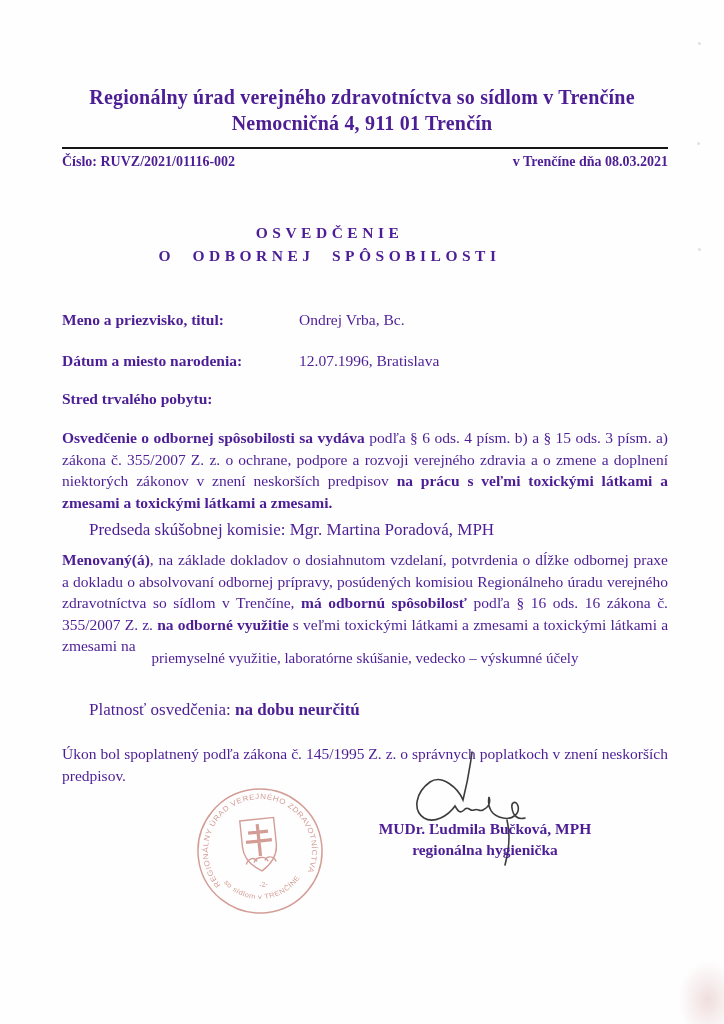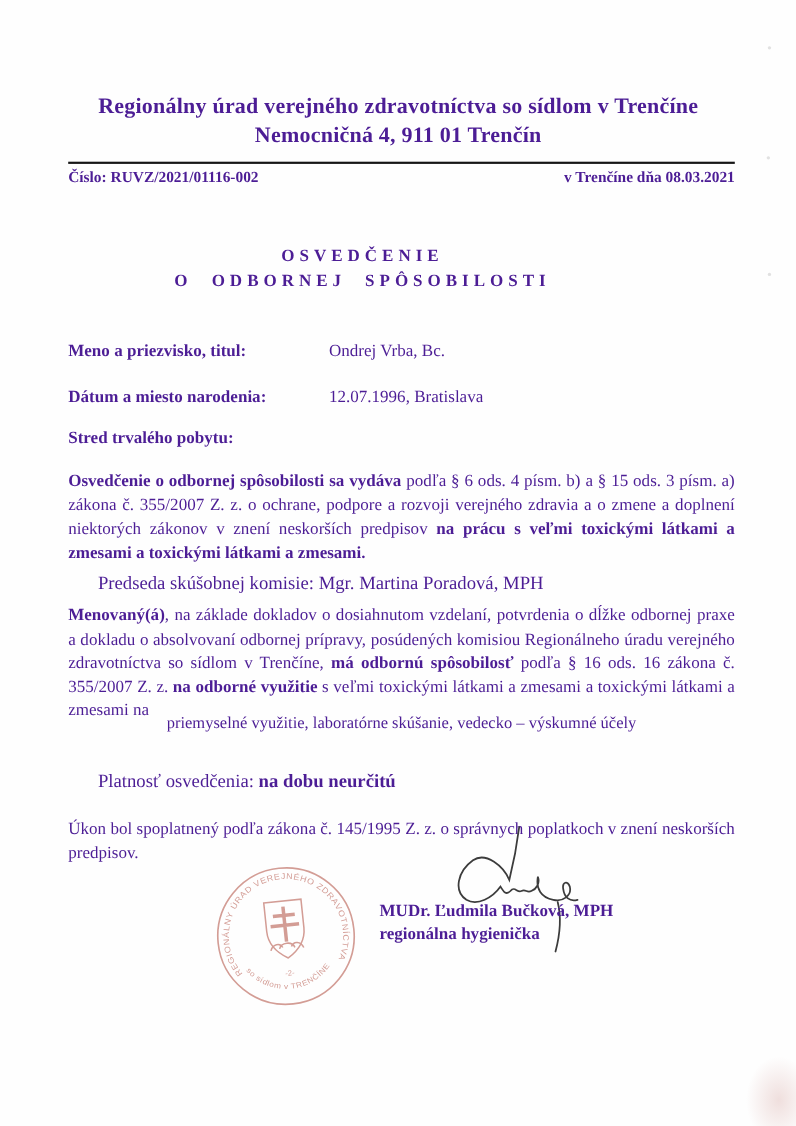--- a/index.html
+++ b/index.html
@@ -34,21 +34,21 @@
   .para{
     left:62px;width:606px;
     font-size:15.5px;line-height:21.5px;
     text-align:justify;margin:0;
   }
   .b{font-weight:bold;}
   .plain{left:62px;width:606px;font-size:17px;line-height:21px;margin-left:27px;}
   .centerline{left:62px;width:606px;text-align:center;font-size:15px;line-height:21px;}
   .sig-block{
     top:818px;left:345px;width:280px;
-    text-align:left;font-weight:bold;font-size:15.5px;line-height:21px;
+    text-align:center;font-weight:bold;font-size:15.5px;line-height:21px;
   }
   .stamp-svg{left:195px;top:786px;transform:rotate(-6deg);opacity:.8;}
   .sig-svg{left:408px;top:748px;}
   .speck{width:3px;height:3px;background:#c9c9c9;opacity:.55;border-radius:50%;}
   .smudge{
     right:-14px;bottom:-16px;width:60px;height:80px;border-radius:50%;
     background:radial-gradient(ellipse at center,rgba(205,150,145,.30),rgba(205,150,145,0) 70%);
   }
 </style>
 </head>

